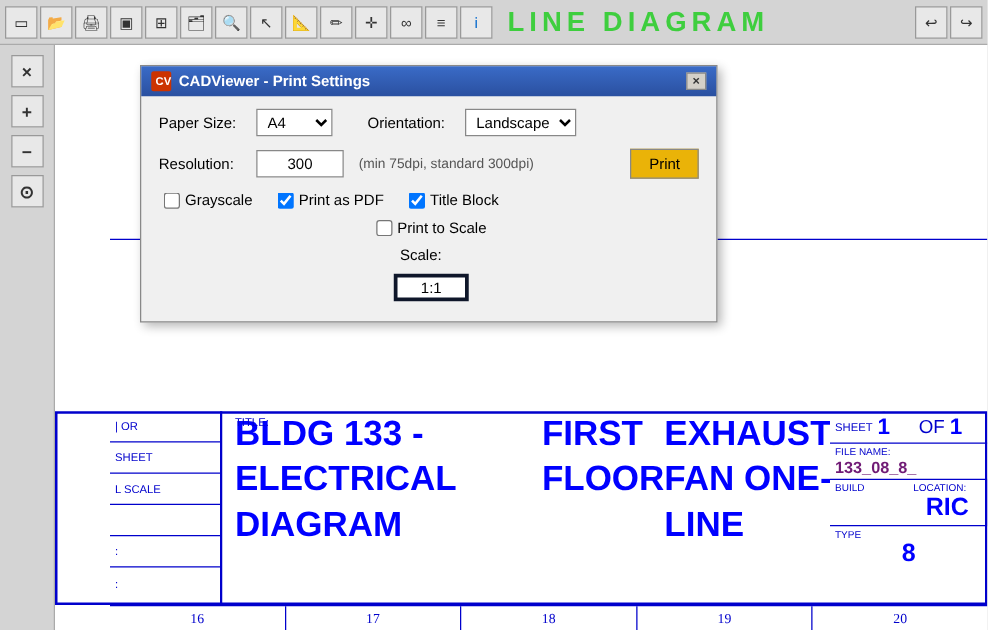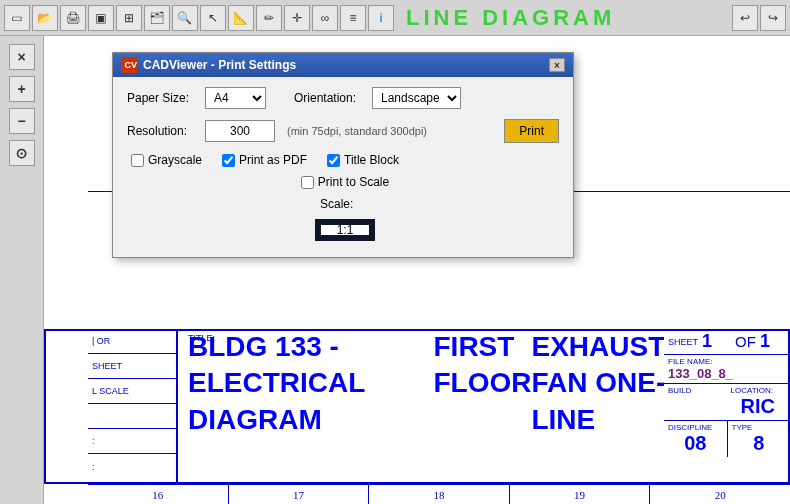--- a/index.html
+++ b/index.html
@@ -314,21 +314,21 @@
       align-items: center;
       gap: 8px;
       margin-left: 4px;
       margin-bottom: 6px;
       flex-direction: column;
     }
     .scale-input {
       height: 22px;
       width: 60px;
       font-size: 12px;
-      border: 6px solid #0f172a;
+      border: 3px solid #0f172a;
       background: white;
       padding: 4px 4px;
       text-align: center;
     }
 
     
     .h-line {
       position: absolute;
       left: 44px;
       right: 0;
@@ -420,24 +420,20 @@
         <div style="flex:1; padding:2px 4px;">
           <div class="info-label">BUILD</div>
         </div>
         <div style="flex:1; border-right:1px solid #0000cc; padding:2px 4px;">
           <div class="info-label">LOCATION:</div>
           <span style="font-size:20px; font-weight:bold; color:#0000ff; display:block; text-align:center;">RIC</span>
         </div>
       </div>
 
       <div style="display:flex;">
-        <div style="flex:1; border-right:1px solid #0000cc; padding:2px 4px;">
-          <div class="info-label">DISCIPLINE</div>
-          <span style="font-size:20px; font-weight:bold; color:#0000ff; display:block; text-align:center;">08</span>
-        </div>
         <div style="flex:1; padding:2px 4px;">
           <div class="info-label">TYPE</div>
           <span style="font-size:20px; font-weight:bold; color:#0000ff; display:block; text-align:center;">8</span>
         </div>
       </div>
     </div>
 
     <div style="position:absolute; bottom:20px; left:0; right:0; height:155px; border:2px solid #0000cc; pointer-events:none;"></div>
 
   </div>

